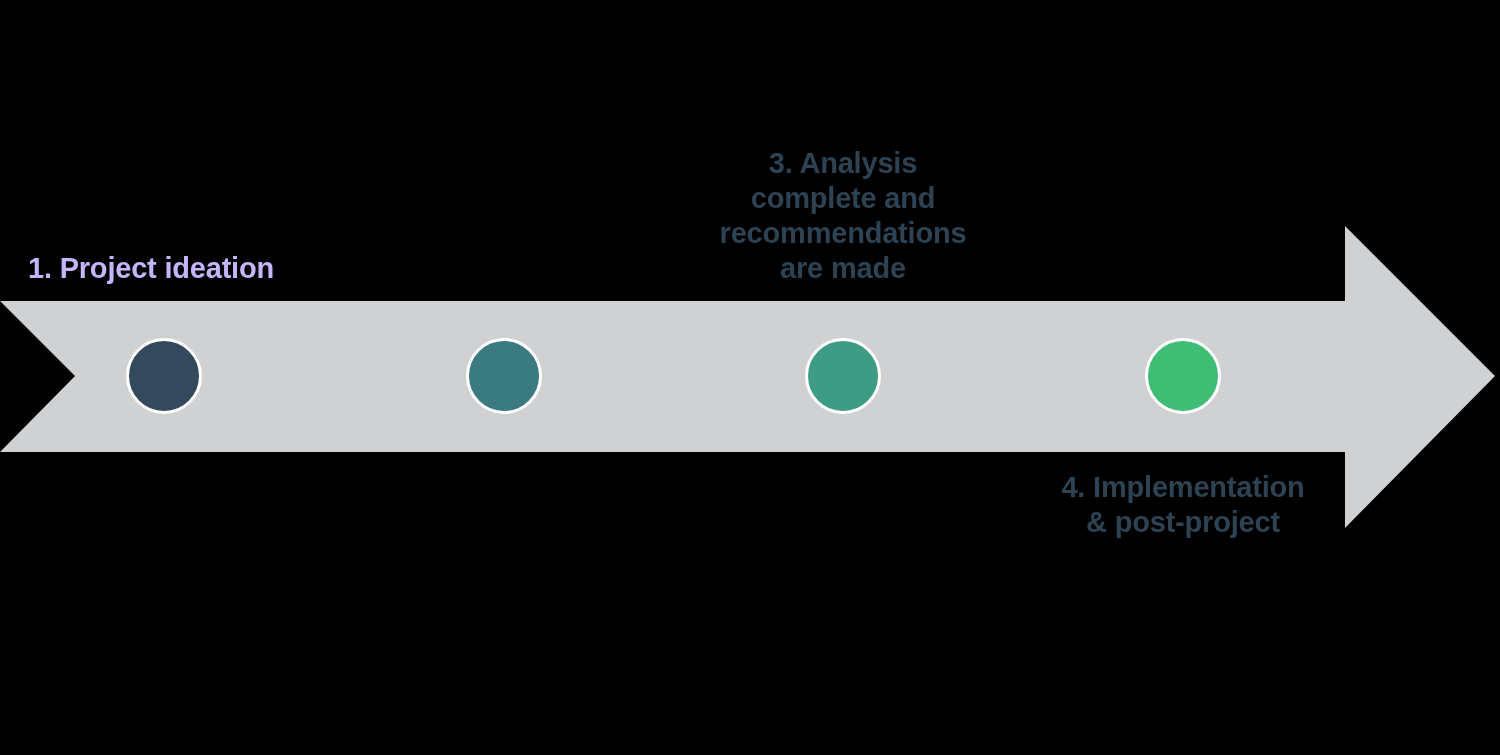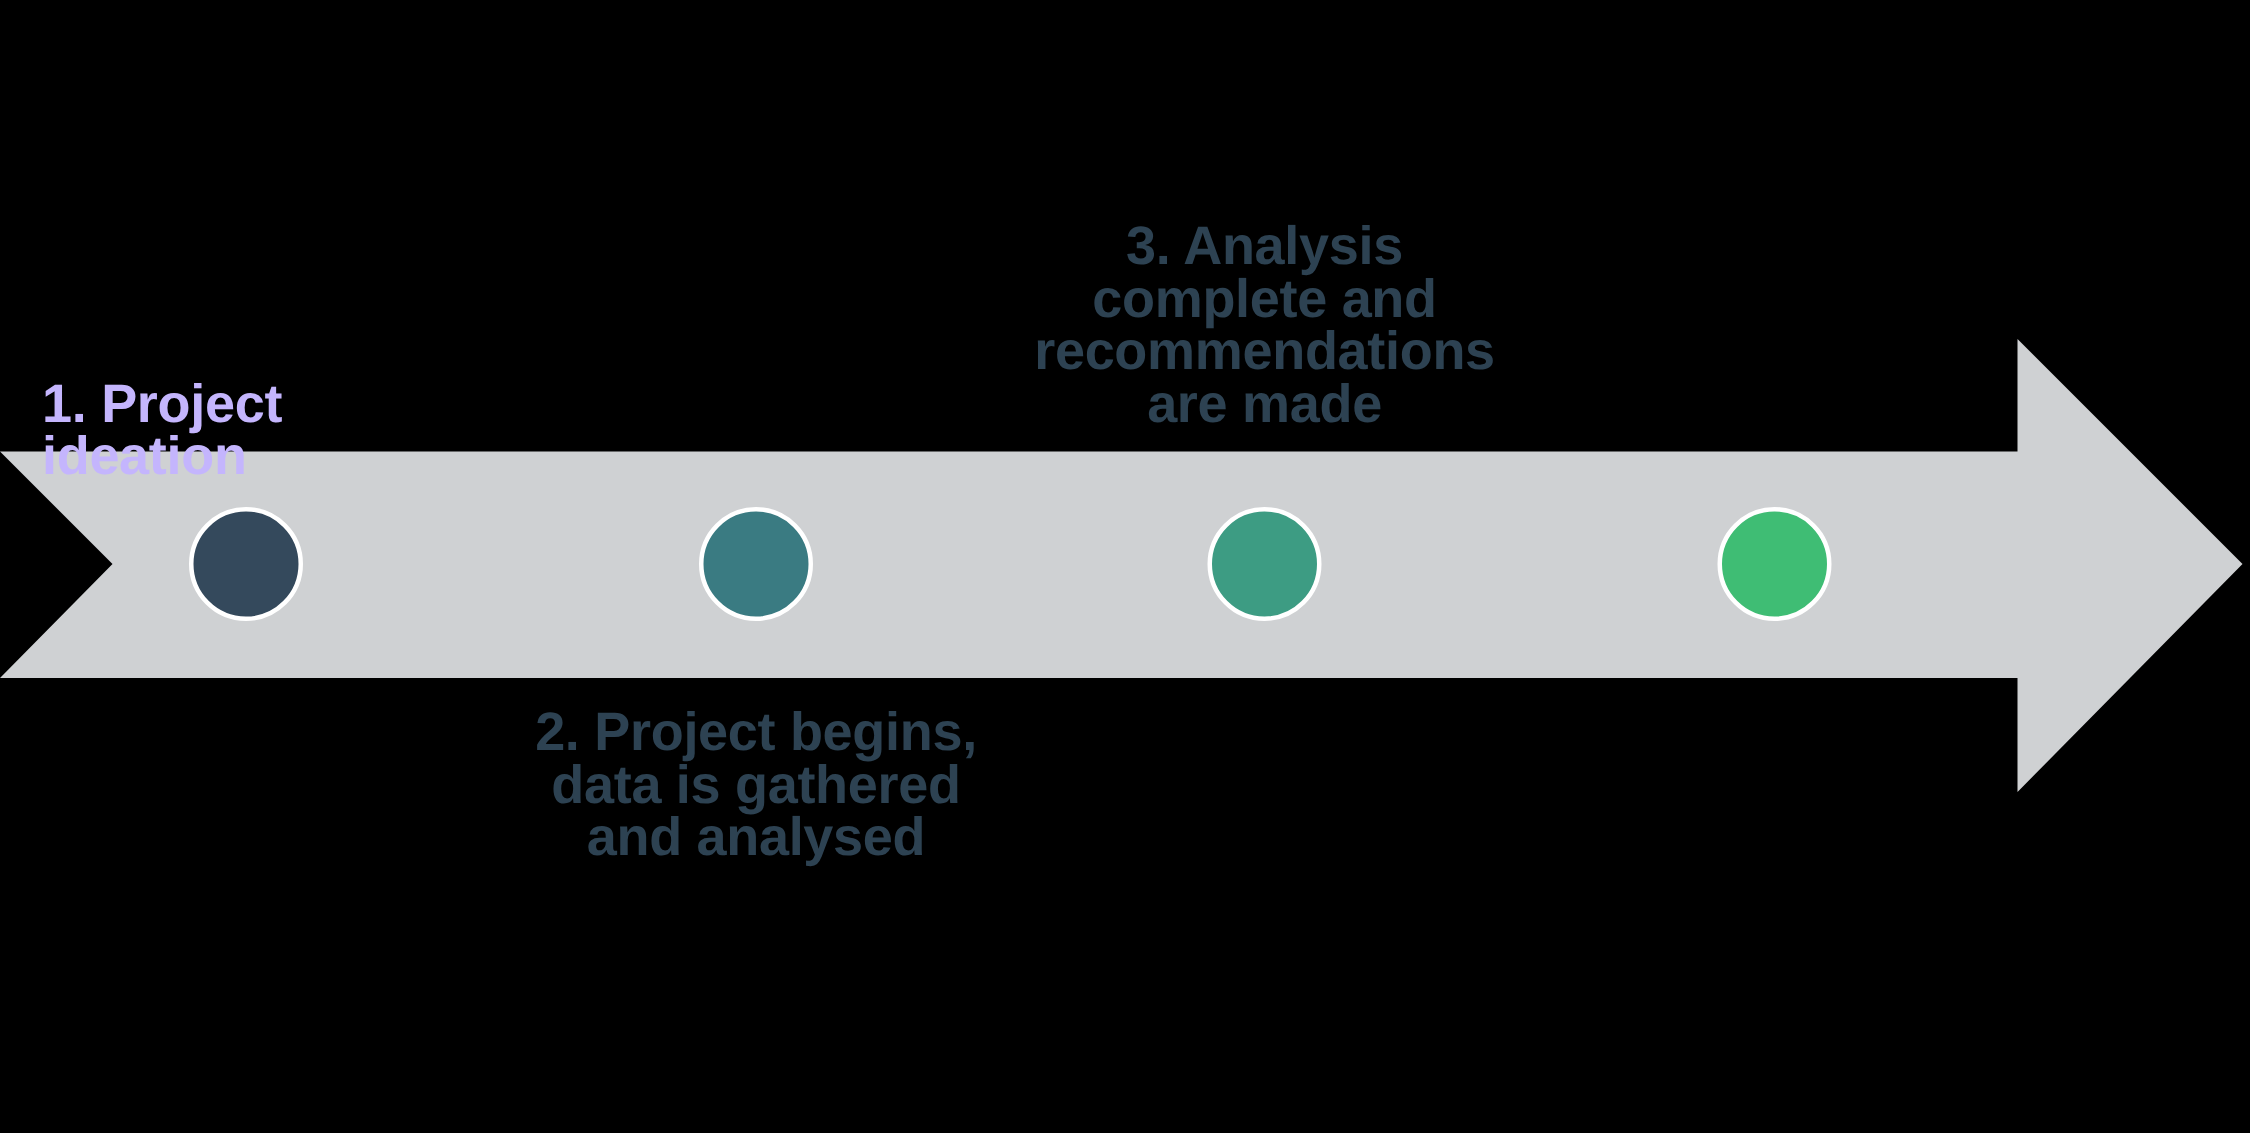--- a/index.html
+++ b/index.html
@@ -40,21 +40,21 @@
     border: 3px solid #ffffff;
     box-sizing: content-box;
     transform: translate(-50%, -50%);
     top: 376px;
   }
 
   
   .stage-label {
     position: absolute;
     color: #2d4252;
-    font-size: 36px;
+    font-size: 29px;
     line-height: 35px;
     font-weight: bold;
     letter-spacing: -0.2px;
     white-space: pre-line;
   }
   .stage-label.above {
     text-align: center;
   }
   .stage-label.below {
     text-align: center;
@@ -78,23 +78,22 @@
     <polygon id="arrow-polygon" points="0,301 75,376 0,452 1345,452 1345,528 1495,376 1345,226 1345,301" fill="#cfd1d3"></polygon>
   </svg>
 
   <div class="milestone-dot" id="dot-1" style="left: 164px; background: rgb(52, 73, 92); top: 376px; border-color: rgb(255, 255, 255);"></div>
   <div class="milestone-dot" id="dot-2" style="left: 504px; background: rgb(58, 123, 130); top: 376px; border-color: rgb(255, 255, 255);"></div>
   <div class="milestone-dot" id="dot-3" style="left: 843px; background: rgb(61, 156, 131); top: 376px; border-color: rgb(255, 255, 255);"></div>
   <div class="milestone-dot" id="dot-4" style="left: 1183px; background: rgb(63, 189, 116); top: 376px; border-color: rgb(255, 255, 255);"></div>
 
   <div class="stage-label left-anchored above" id="label-1" style="color: #c4b5fd;">1. Project ideation</div>
 
-  <div class="stage-label below" id="label-2" style="color: rgb(45, 66, 82);">2. Project begins,
-data is gathered
-and analysed</div>
 
   <div class="stage-label above" id="label-3" style="color: rgb(45, 66, 82);">3. Analysis
 complete and
 recommendations
 are made</div>
 
+  <div class="stage-label below" id="label-4" style="color: rgb(45, 66, 82);">4. Implementation
+&amp; post-project</div>
 
 </div>
 
 </body></html>

